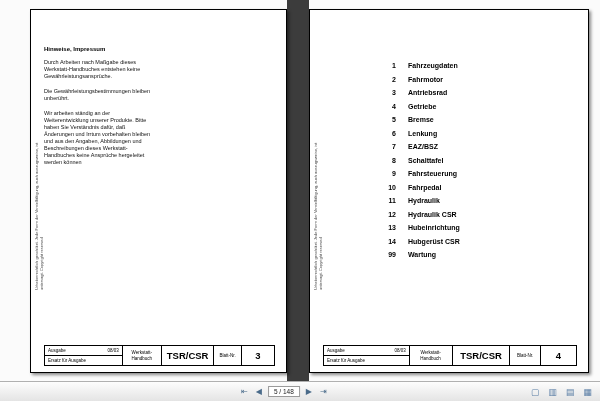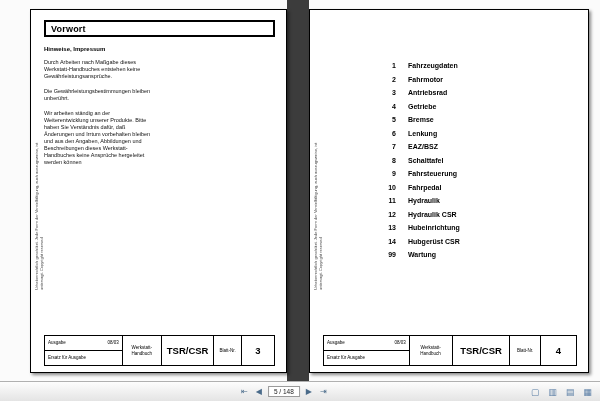--- a/index.html
+++ b/index.html
@@ -22,21 +22,21 @@
   .content { position: absolute; top: 36px; left: 13px; }
 
   .lead-heading { font-weight: bold; font-size: 6px; margin-bottom: 7px; }
   .body-copy p { font-size: 5.5px; line-height: 7px; width: 112px; margin-bottom: 8px; color: #111; }
 
   .chapter-list { margin-top: 10px; }
   .chap-row { display: flex; align-items: baseline; height: 13.5px; }
   .chap-num { width: 16px; text-align: right; font-weight: bold; font-size: 7px; }
   .chap-label { margin-left: 12px; font-weight: bold; font-size: 7px; }
 
-  .footer-box { position: absolute; left: 13px; right: 11px; bottom: 6px; height: 31px; border: 1px solid #000; display: flex; background: #fff; }
+  .footer-box { position: absolute; left: 13px; right: 11px; bottom: 6px; height: 21px; border: 1px solid #000; display: flex; background: #fff; }
   .fcell { border-right: 1px solid #000; display: flex; flex-direction: column; justify-content: center; }
   .fcell:last-child { border-right: none; }
   .fcell-issue { width: 34%; }
   .issue-row { display: flex; justify-content: space-between; padding: 0 3px; font-size: 4.5px; height: 50%; align-items: center; }
   .issue-row.top { border-bottom: 1px solid #000; }
   .fcell-manual { width: 17%; align-items: center; font-size: 4.5px; line-height: 5.5px; text-align: center; }
   .fcell-model { width: 23%; align-items: center; justify-content: center; }
   .fcell-model span { font-weight: bold; font-size: 9.5px; }
   .fcell-sheetlabel { width: 12%; align-items: center; font-size: 4.5px; }
   .fcell-sheetnum { width: 14%; align-items: center; }
@@ -50,23 +50,20 @@
   .right-icons .tb-btn { font-size: 9px; color: #5b7fa6; }
 </style>
 </head>
 <body>
 
 <div class="viewer-canvas">
 
   <div class="page-gap" style="left:287px"></div>
 
   <div class="page page-left">
-    <div class="title-box">
-      <span>Vorwort</span>
-    </div>
     <div class="side-text">Urheberrechtlich geschützt. Jede Form der Vervielfältigung, auch auszugsweise, ist untersagt. Copyright reserved</div>
     <div class="content">
       <div class="lead-heading">Hinweise, Impressum</div>
       <div class="body-copy">
         <p>Durch Arbeiten nach Maßgabe dieses Werkstatt-Handbuches entstehen keine Gewährleistungsansprüche.</p>
         <p>Die Gewährleistungsbestimmungen bleiben unberührt.</p>
         <p>Wir arbeiten ständig an der Weiterentwicklung unserer Produkte. Bitte haben Sie Verständnis dafür, daß Änderungen und Irrtum vorbehalten bleiben und aus den Angaben, Abbildungen und Beschreibungen dieses Werkstatt-Handbuches keine Ansprüche hergeleitet werden können</p>
       </div>
     </div>
     <div class="footer-box">

